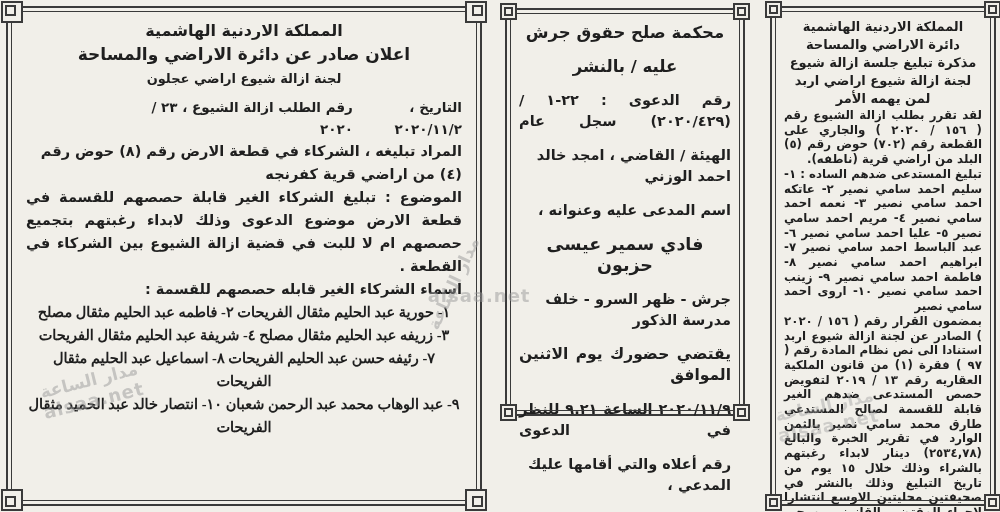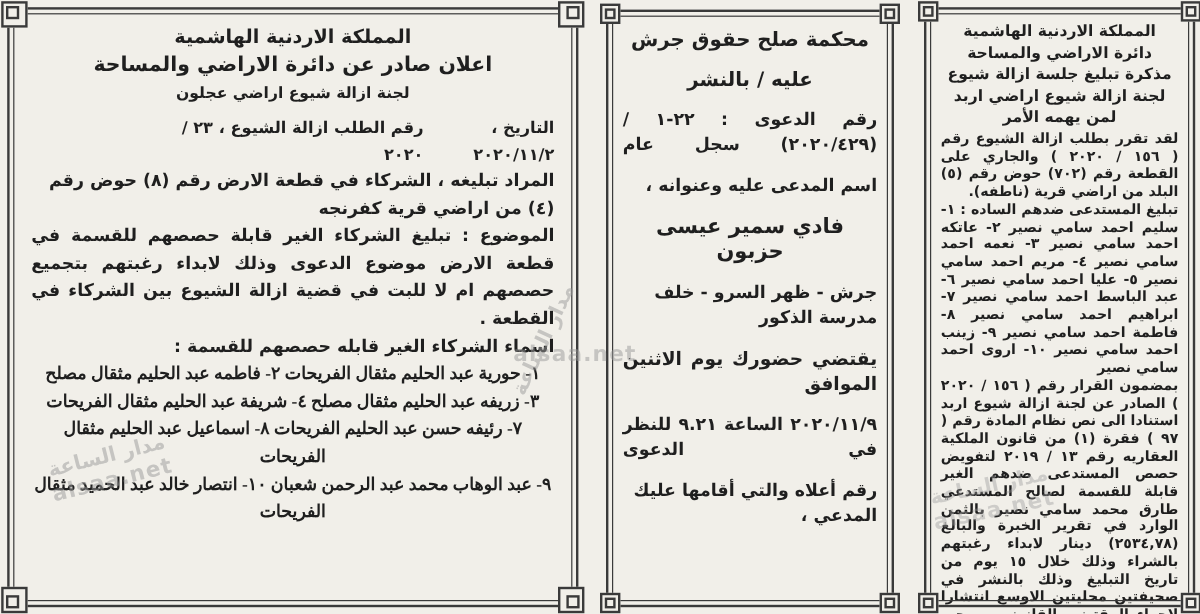--- a/index.html
+++ b/index.html
@@ -47,21 +47,21 @@
   .p-ajloun .h1{font-size:16px;line-height:22px;text-align:center;}
   .p-ajloun .h2{font-size:17px;line-height:25px;text-align:center;}
   .p-ajloun .h3{font-size:13px;line-height:24px;text-align:center;margin-bottom:5px;}
   .meta-row{display:flex;justify-content:space-between;padding-left:118px;
             font-size:13.5px;line-height:22px;}
   .ln{font-size:14.5px;line-height:23px;}
   .just{text-align:justify;}
   .names-list .ln{text-align:center;font-family:Liberation Serif, serif;}
 
   
-  .p-court{right:255px;left:531px;top:8px;width:240px;height:498px;padding:12px 12px 6px;}
+  .p-court{right:255px;left:531px;top:8px;width:240px;height:408px;padding:12px 12px 6px;}
   .p-court .ml{font-size:15.5px;line-height:21px;margin-bottom:13px;}
   .p-court .ctr{text-align:center;}
   .p-court .t1{font-size:16.5px;}
   .p-court .big{font-size:17.5px;}
   .p-court .jl{text-align:justify;text-align-last:justify;}
   .p-court .num{font-size:14.5px;}
 
   
   .p-irbid{left:770px;top:6px;width:226px;height:500px;padding:10px 12px 6px;}
   .p-irbid .hl{font-size:13px;line-height:18px;text-align:center;}
@@ -113,20 +113,21 @@
 <section class="panel p-court sm">
   <div class="corner c-tl"></div>
   <div class="corner c-tr"></div>
   <div class="corner c-bl"></div>
   <div class="corner c-br"></div>
 
   <div class="ml ctr t1">محكمة صلح حقوق جرش</div>
   <div class="ml ctr t1">عليه / بالنشر</div>
 
   <div class="ml jl num">رقم الدعوى : ٢٢-١ / (٢٠٢٠/٤٢٩) سجل عام</div>
+  <div class="ml num">الهيئة / القاضي ، امجد خالد احمد الوزني</div>
   <div class="ml num">اسم المدعى عليه وعنوانه ،</div>
   <div class="ml ctr big">فادي سمير عيسى حزبون</div>
   <div class="ml num">جرش - ظهر السرو - خلف مدرسة الذكور</div>
   <div class="ml jl">يقتضي حضورك يوم الاثنين الموافق</div>
   <div class="ml jl num">٢٠٢٠/١١/٩ الساعة ٩.٢١ للنظر في الدعوى</div>
   <div class="ml num">رقم أعلاه والتي أقامها عليك المدعي ،</div>
 
 </section>
 
 <section class="panel p-irbid sm">

